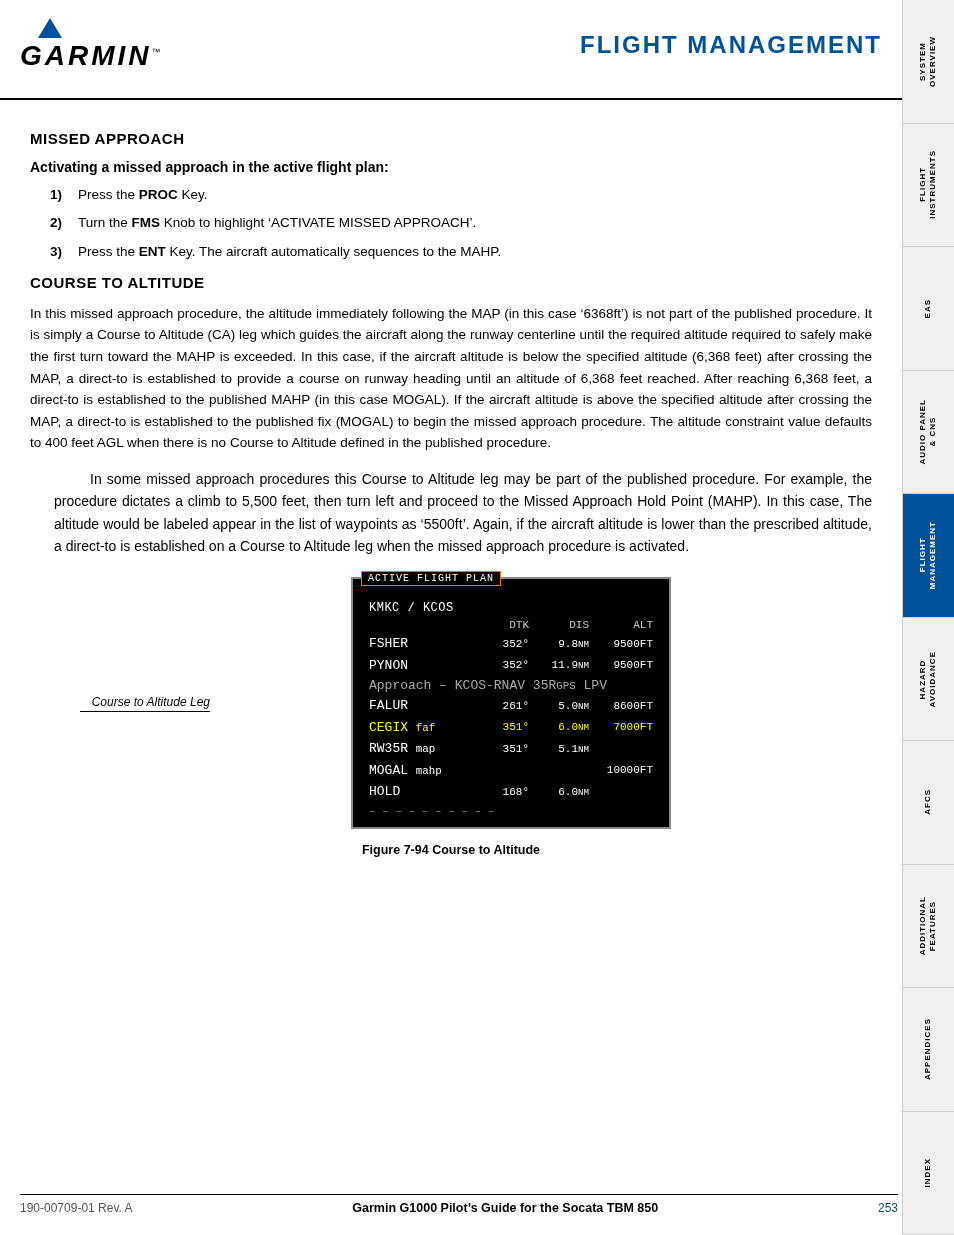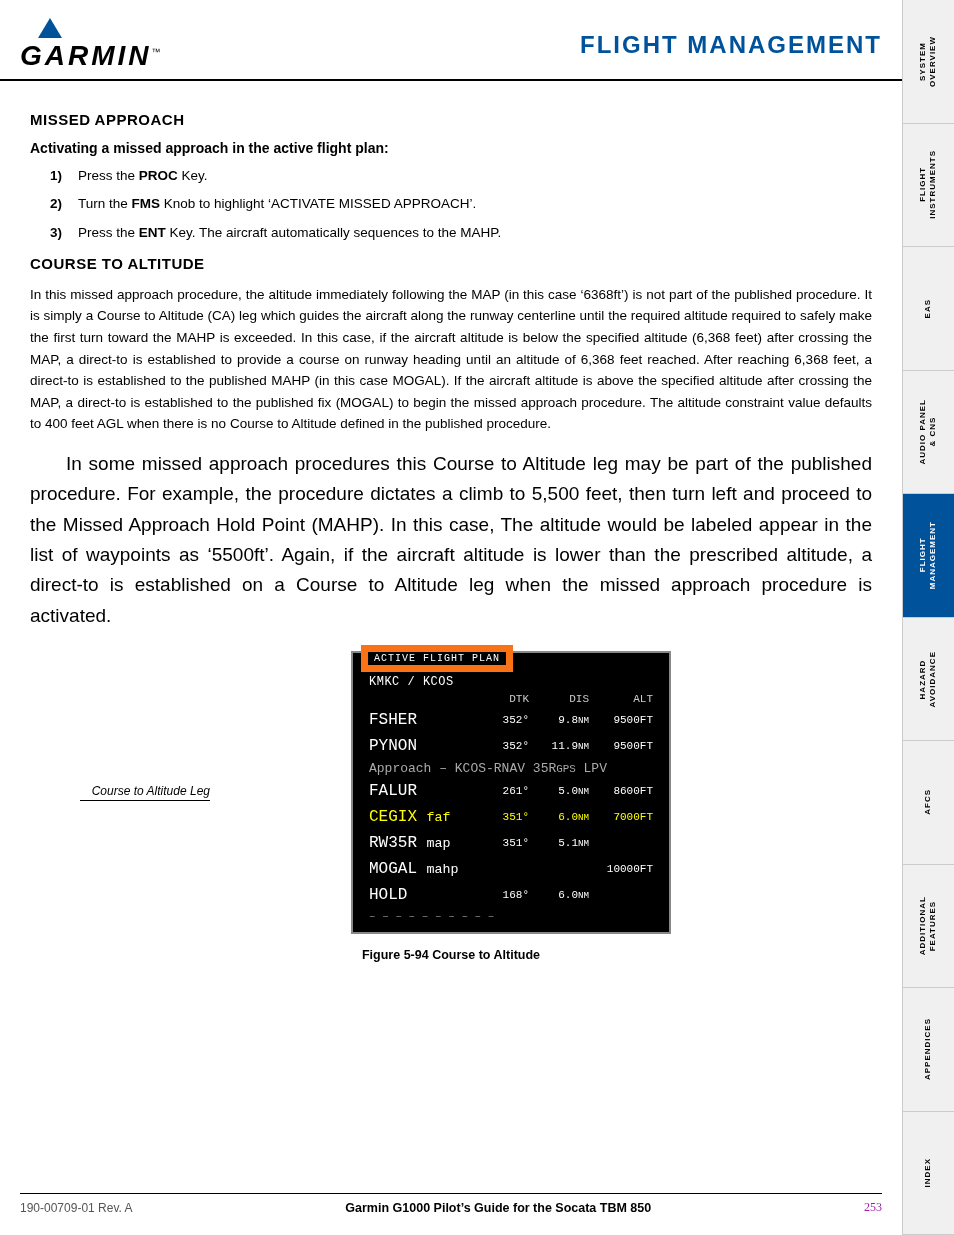--- a/index.html
+++ b/index.html
@@ -10,21 +10,21 @@
       width: 954px;
       min-height: 1235px;
       position: relative;
     }
 
     
     .header {
       display: flex;
       align-items: center;
       justify-content: space-between;
-      padding: 18px 20px 7px 20px;
+      padding: 18px 20px 26px 20px;
       border-bottom: 2px solid #000;
       margin-right: 52px;
     }
 
     .garmin-logo {
       display: flex;
       flex-direction: column;
       align-items: flex-start;
     }
 
@@ -155,25 +155,26 @@
 
     
     .body-text {
       font-size: 13.5px;
       line-height: 1.6;
       margin-bottom: 14px;
       text-align: justify;
     }
 
     .indent-text {
-      font-size: 19px;
+      font-size: 14px;
       line-height: 1.6;
       margin-bottom: 14px;
       text-align: justify;
       text-indent: 36px;
+      margin-left: 24px;
     }
 
     
     .figure-container {
       display: flex;
       flex-direction: column;
       align-items: center;
       margin: 20px 0;
       position: relative;
     }
@@ -183,21 +184,21 @@
       color: #fff;
       font-family: 'Courier New', monospace;
       font-size: 11px;
       padding: 8px 12px;
       width: 320px;
       border: 2px solid #888;
       position: relative;
     }
 
     .fp-title-bar {
-      border: 7px solid #f97316;
+      border: 1px solid #f97316;
       display: inline-block;
       padding: 1px 6px;
       font-size: 10px;
       margin-bottom: 4px;
       letter-spacing: 1px;
       position: absolute;
       top: -8px;
       left: 8px;
       background: #000;
     }
@@ -225,21 +226,21 @@
     .fp-row {
       display: flex;
       align-items: center;
       padding: 1px 4px;
       font-size: 11px;
       line-height: 1.5;
     }
 
     .fp-row-label {
       flex: 1;
-      font-size: 16px;
+      font-size: 13px;
     }
 
     .fp-row-highlighted {
       color: #ffff00;
     }
 
     .fp-approach-row {
       font-size: 13px;
       padding: 2px 4px;
       color: #aaa;
@@ -260,43 +261,42 @@
 
     .figure-caption-bold {
       font-weight: bold;
     }
 
     
     .footer {
       position: absolute;
       bottom: 20px;
       left: 20px;
-      right: 72px;
+      right: 56px;
       display: flex;
       justify-content: space-between;
       align-items: center;
       border-top: 1px solid #000;
       padding-top: 6px;
     }
 
     .footer-left {
       font-size: 12px;
       color: #555;
     }
 
     .footer-center {
       font-size: 12.5px;
       font-weight: bold;
       text-align: center;
     }
 
     .footer-right {
       font-size: 12px;
-      color: #a21caf;
-      font-family: Liberation Serif, serif;
+      color: #0c4a6e;
     }
   </style>
 </head>
 <body>
 
 <div class="header">
   <div class="garmin-logo">
     <div class="garmin-triangle"></div>
     <div class="garmin-text">
       GARMIN<span class="garmin-tm">™</span>
@@ -437,21 +437,21 @@
           <span class="fp-col-dtk">168°</span>
           <span class="fp-col-dis">6.0<small>NM</small></span>
           <span class="fp-col-alt"></span>
         </div>
 
         <div class="fp-dashes">– – – – – – – – – –</div>
       </div>
     </div>
 
     <div class="figure-caption">
-      <span class="figure-caption-bold">Figure 5-94  Course to Altitude</span>
+      <span class="figure-caption-bold">Figure 7-94  Course to Altitude</span>
     </div>
   </div>
 
 </div>
 
 <div class="footer">
   <span class="footer-left">190-00709-01  Rev. A</span>
   <span class="footer-center">Garmin G1000 Pilot’s Guide for the Socata TBM 850</span>
   <span class="footer-right">253</span>
 </div>

